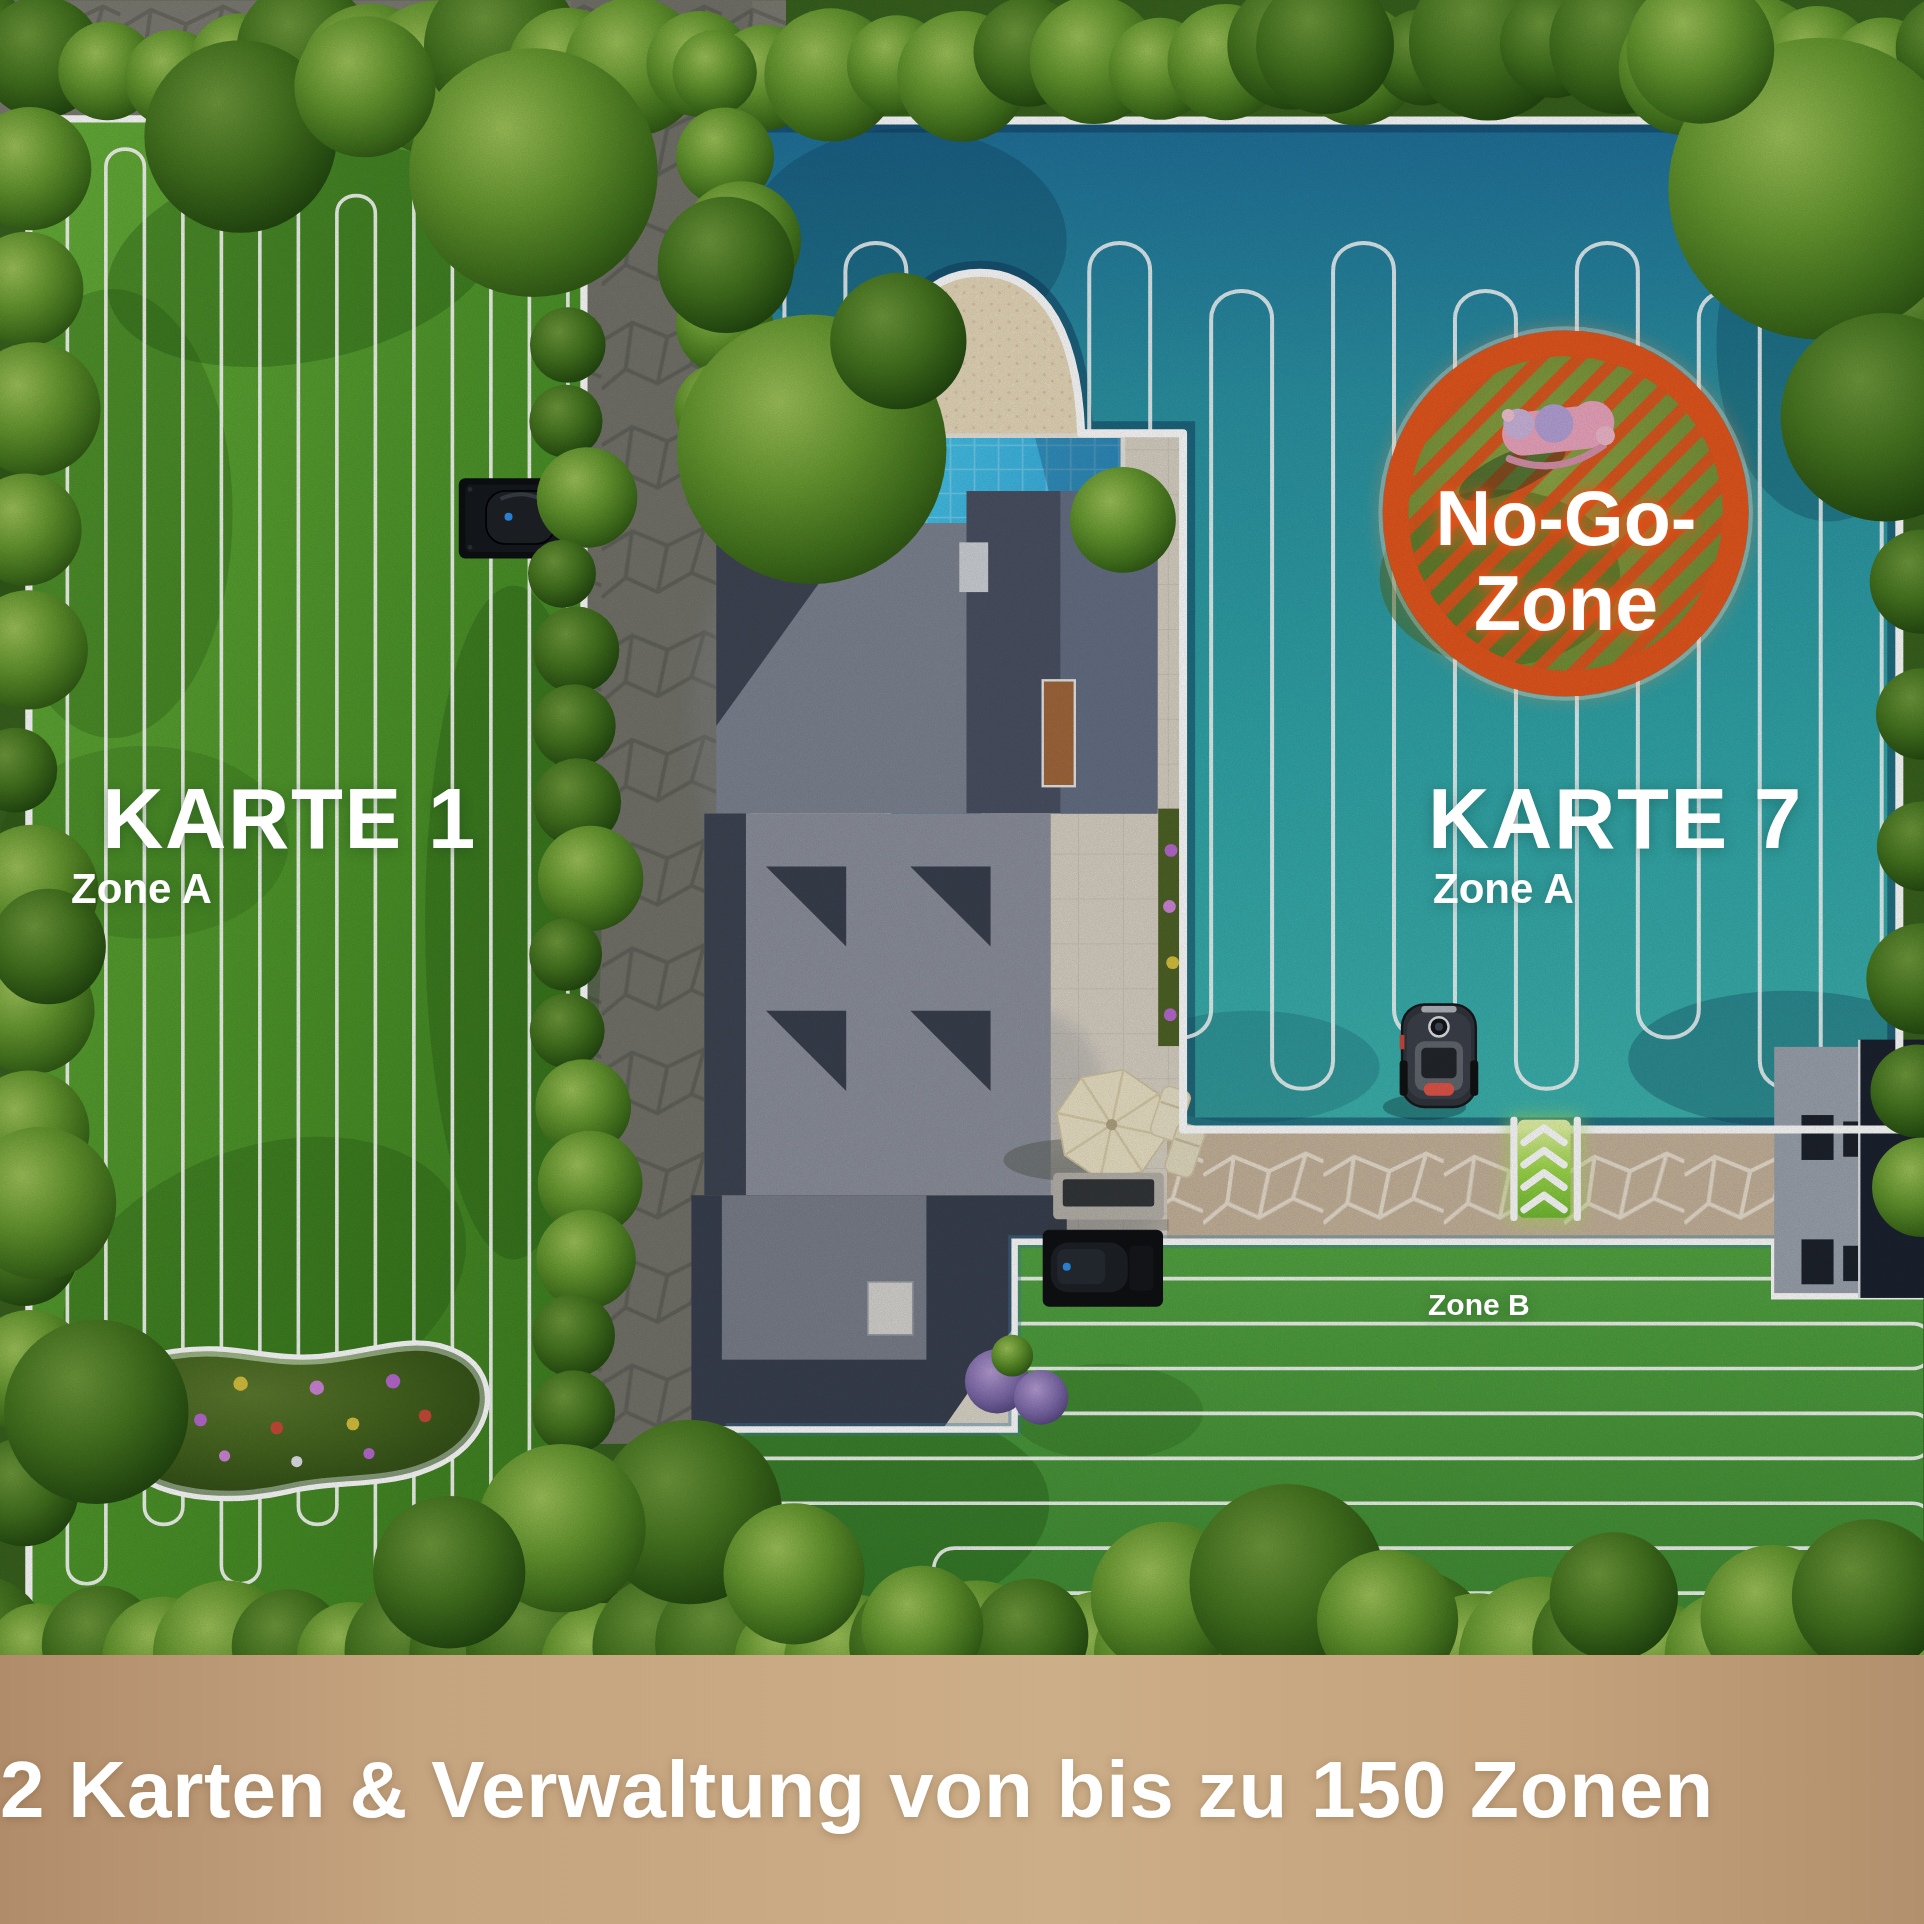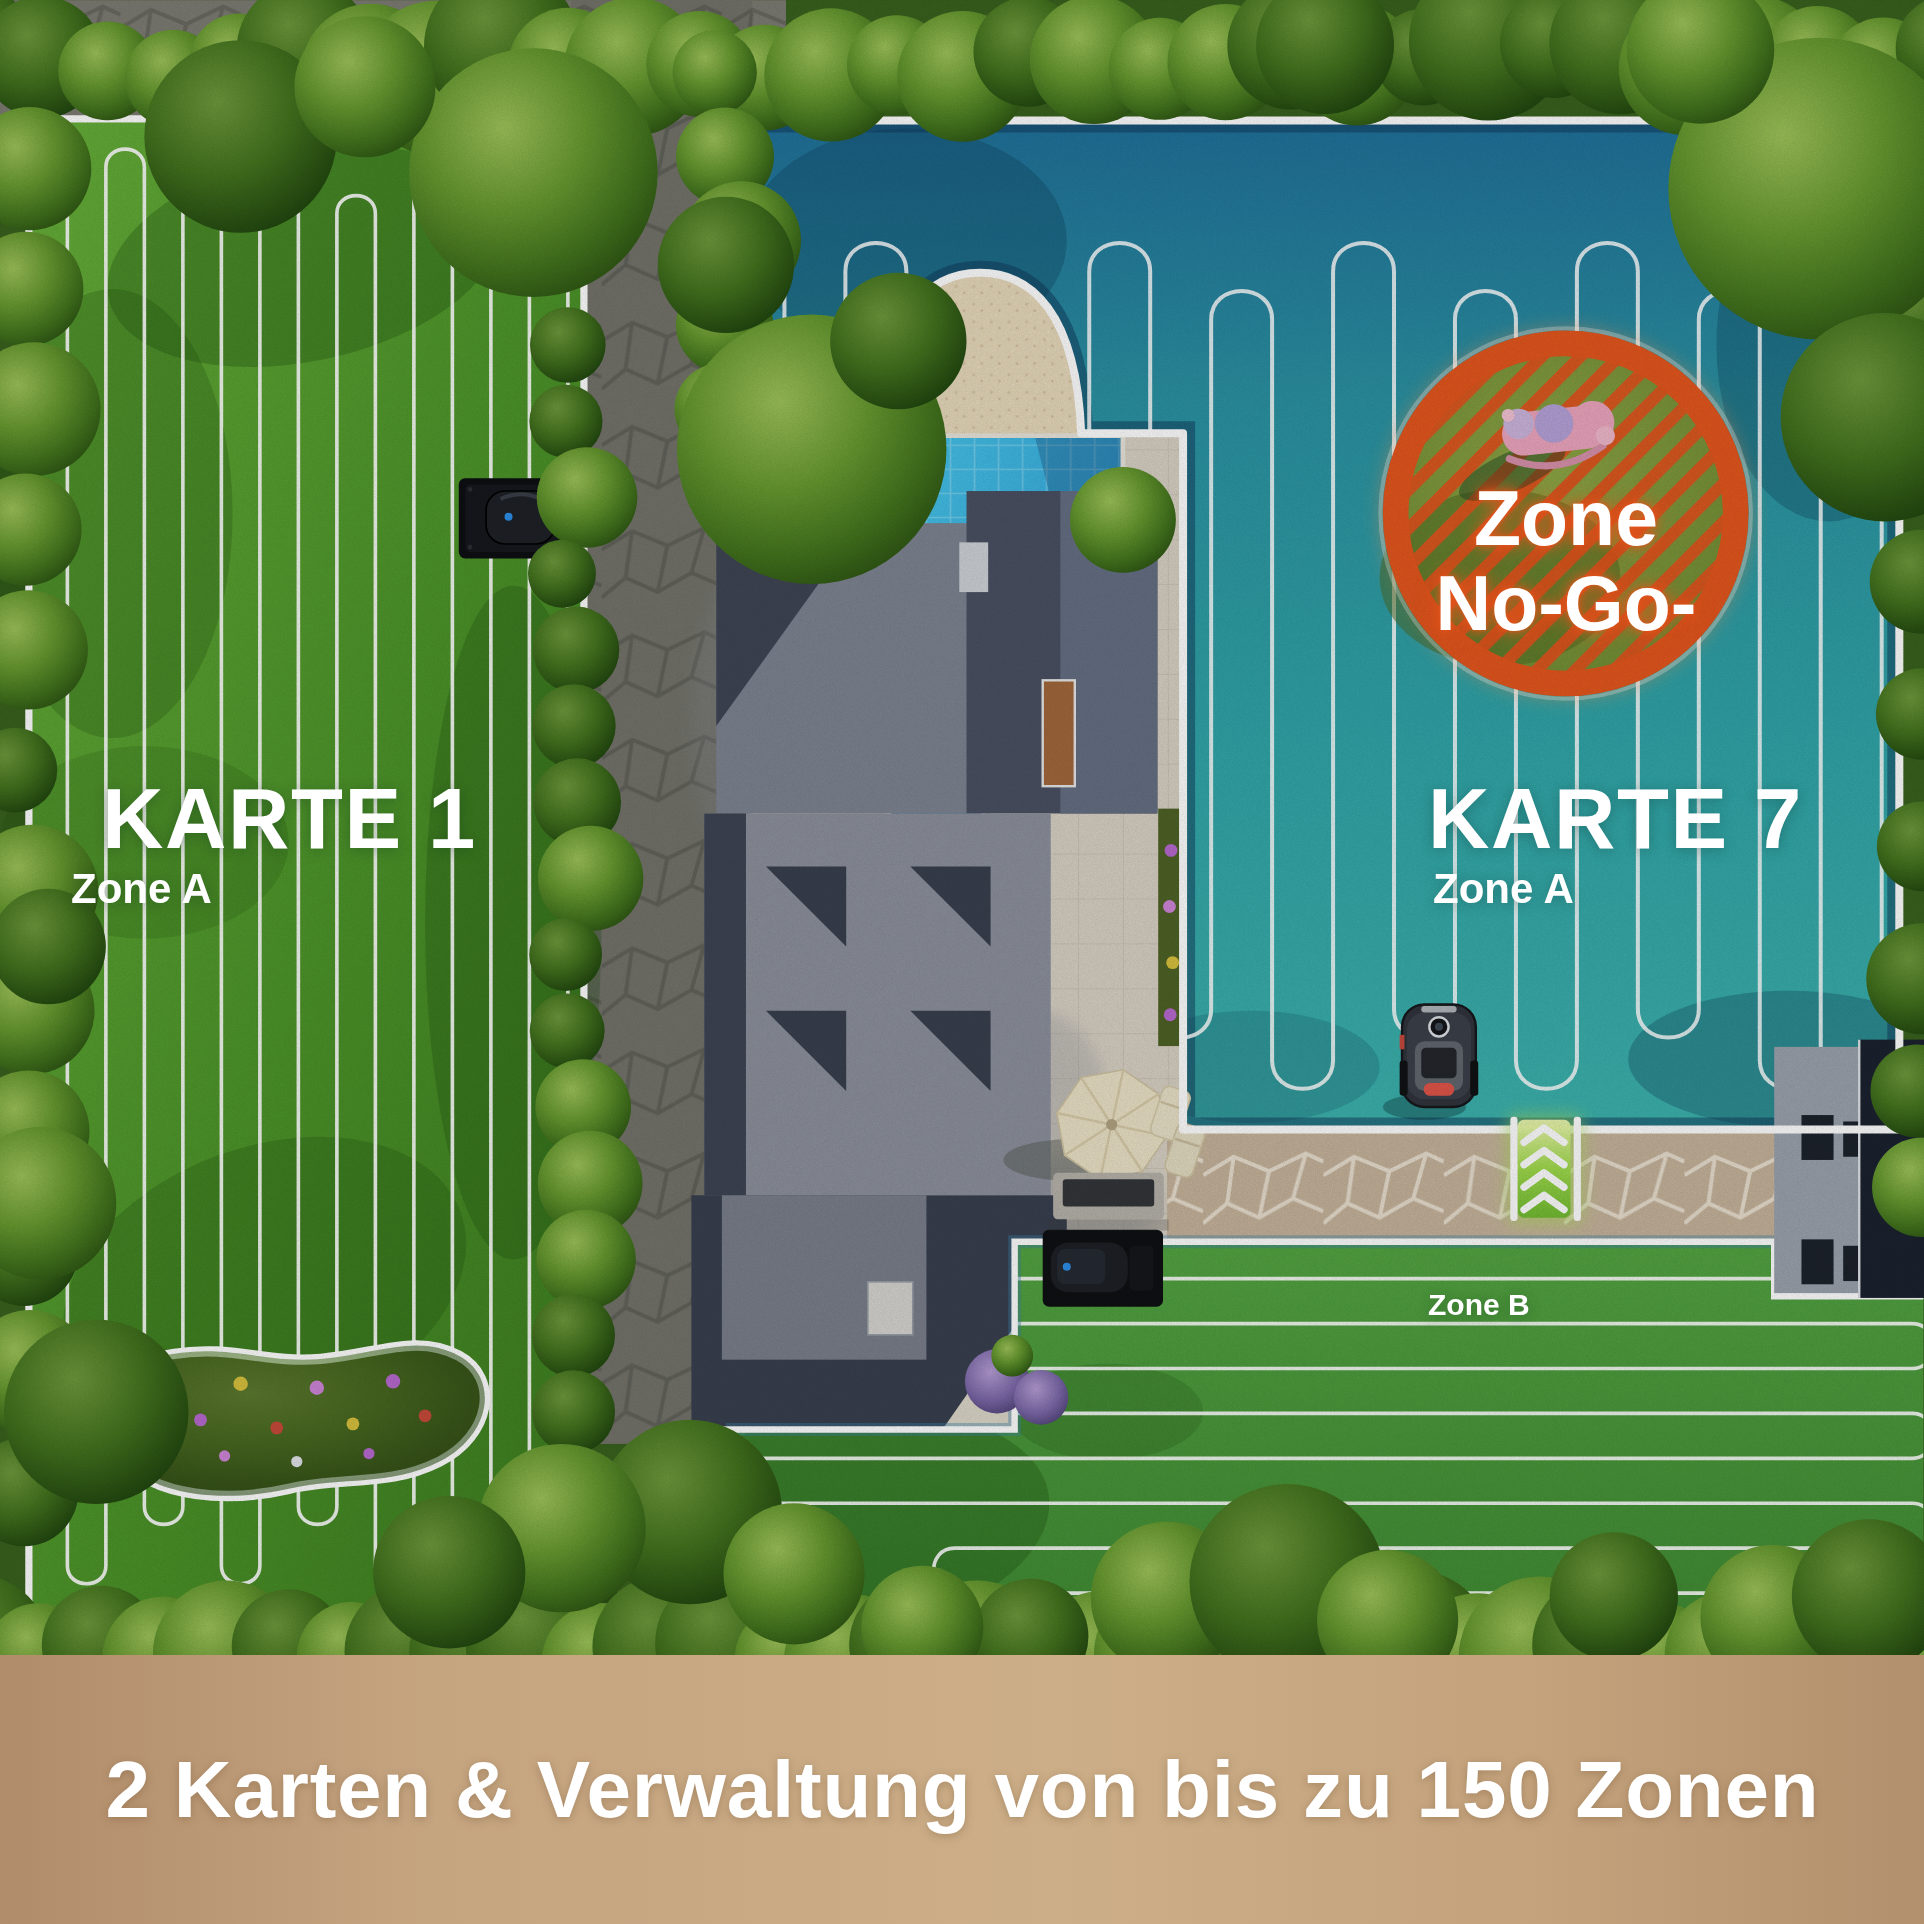--- a/index.html
+++ b/index.html
@@ -14,21 +14,21 @@
   .z1{left:71px;top:868px;}
   .t2{left:1428px;top:776px;}
   .z2{left:1433px;top:868px;}
   .zb{left:1428px;top:1290px;font-size:30px;}
   .nogo-lbl{position:absolute;left:1566px;top:561px;transform:translate(-50%,-50%);
        color:#fff;font-weight:700;font-size:77px;line-height:1.1;text-align:center;
        text-shadow:0 0 21px rgba(230,85,28,.95),0 0 9.6px rgba(230,85,28,.9),0 0 3.2px rgba(230,85,28,.8);}
   .nogo-lbl span{display:block;}
   .footer{position:absolute;left:0;top:1655px;width:1925px;height:270px;
        background:linear-gradient(90deg,#b18c6a 0%,#c5a480 22%,#ccae88 55%,#c3a27c 80%,#b3906d 100%);
-       display:flex;align-items:center;justify-content:center;}
+       display:flex;align-items:center;justify-content:flex-start;}
   .footer div{color:#fff;font-weight:700;font-size:80px;letter-spacing:0.8px;
        text-shadow:0 2.4px 8px rgba(110,80,45,.35);}
 </style>
 </head>
 <body>
 
 <div class="stage">
 
 <svg width="1925" height="1655" viewBox="0 0 2400 2063">
 <defs>
@@ -480,22 +480,22 @@
 
 <rect x="0" y="0" width="2400" height="2063" filter="url(#grain)" opacity=".13"></rect>
 </svg>
 
 <div class="lbl t t1">KARTE 1</div>
 <div class="lbl z z1">Zone A</div>
 <div class="lbl t t2">KARTE 7</div>
 <div class="lbl z z2">Zone A</div>
 <div class="lbl zb">Zone B</div>
 <div class="nogo-lbl">
+  <span>No-Go-</span>
   <span>Zone</span>
-  <span>No-Go-</span>
 </div>
 
 <div class="footer">
   <div>2 Karten &amp; Verwaltung von bis zu 150 Zonen</div>
 </div>
 
 </div>
 
 
 </body></html>

